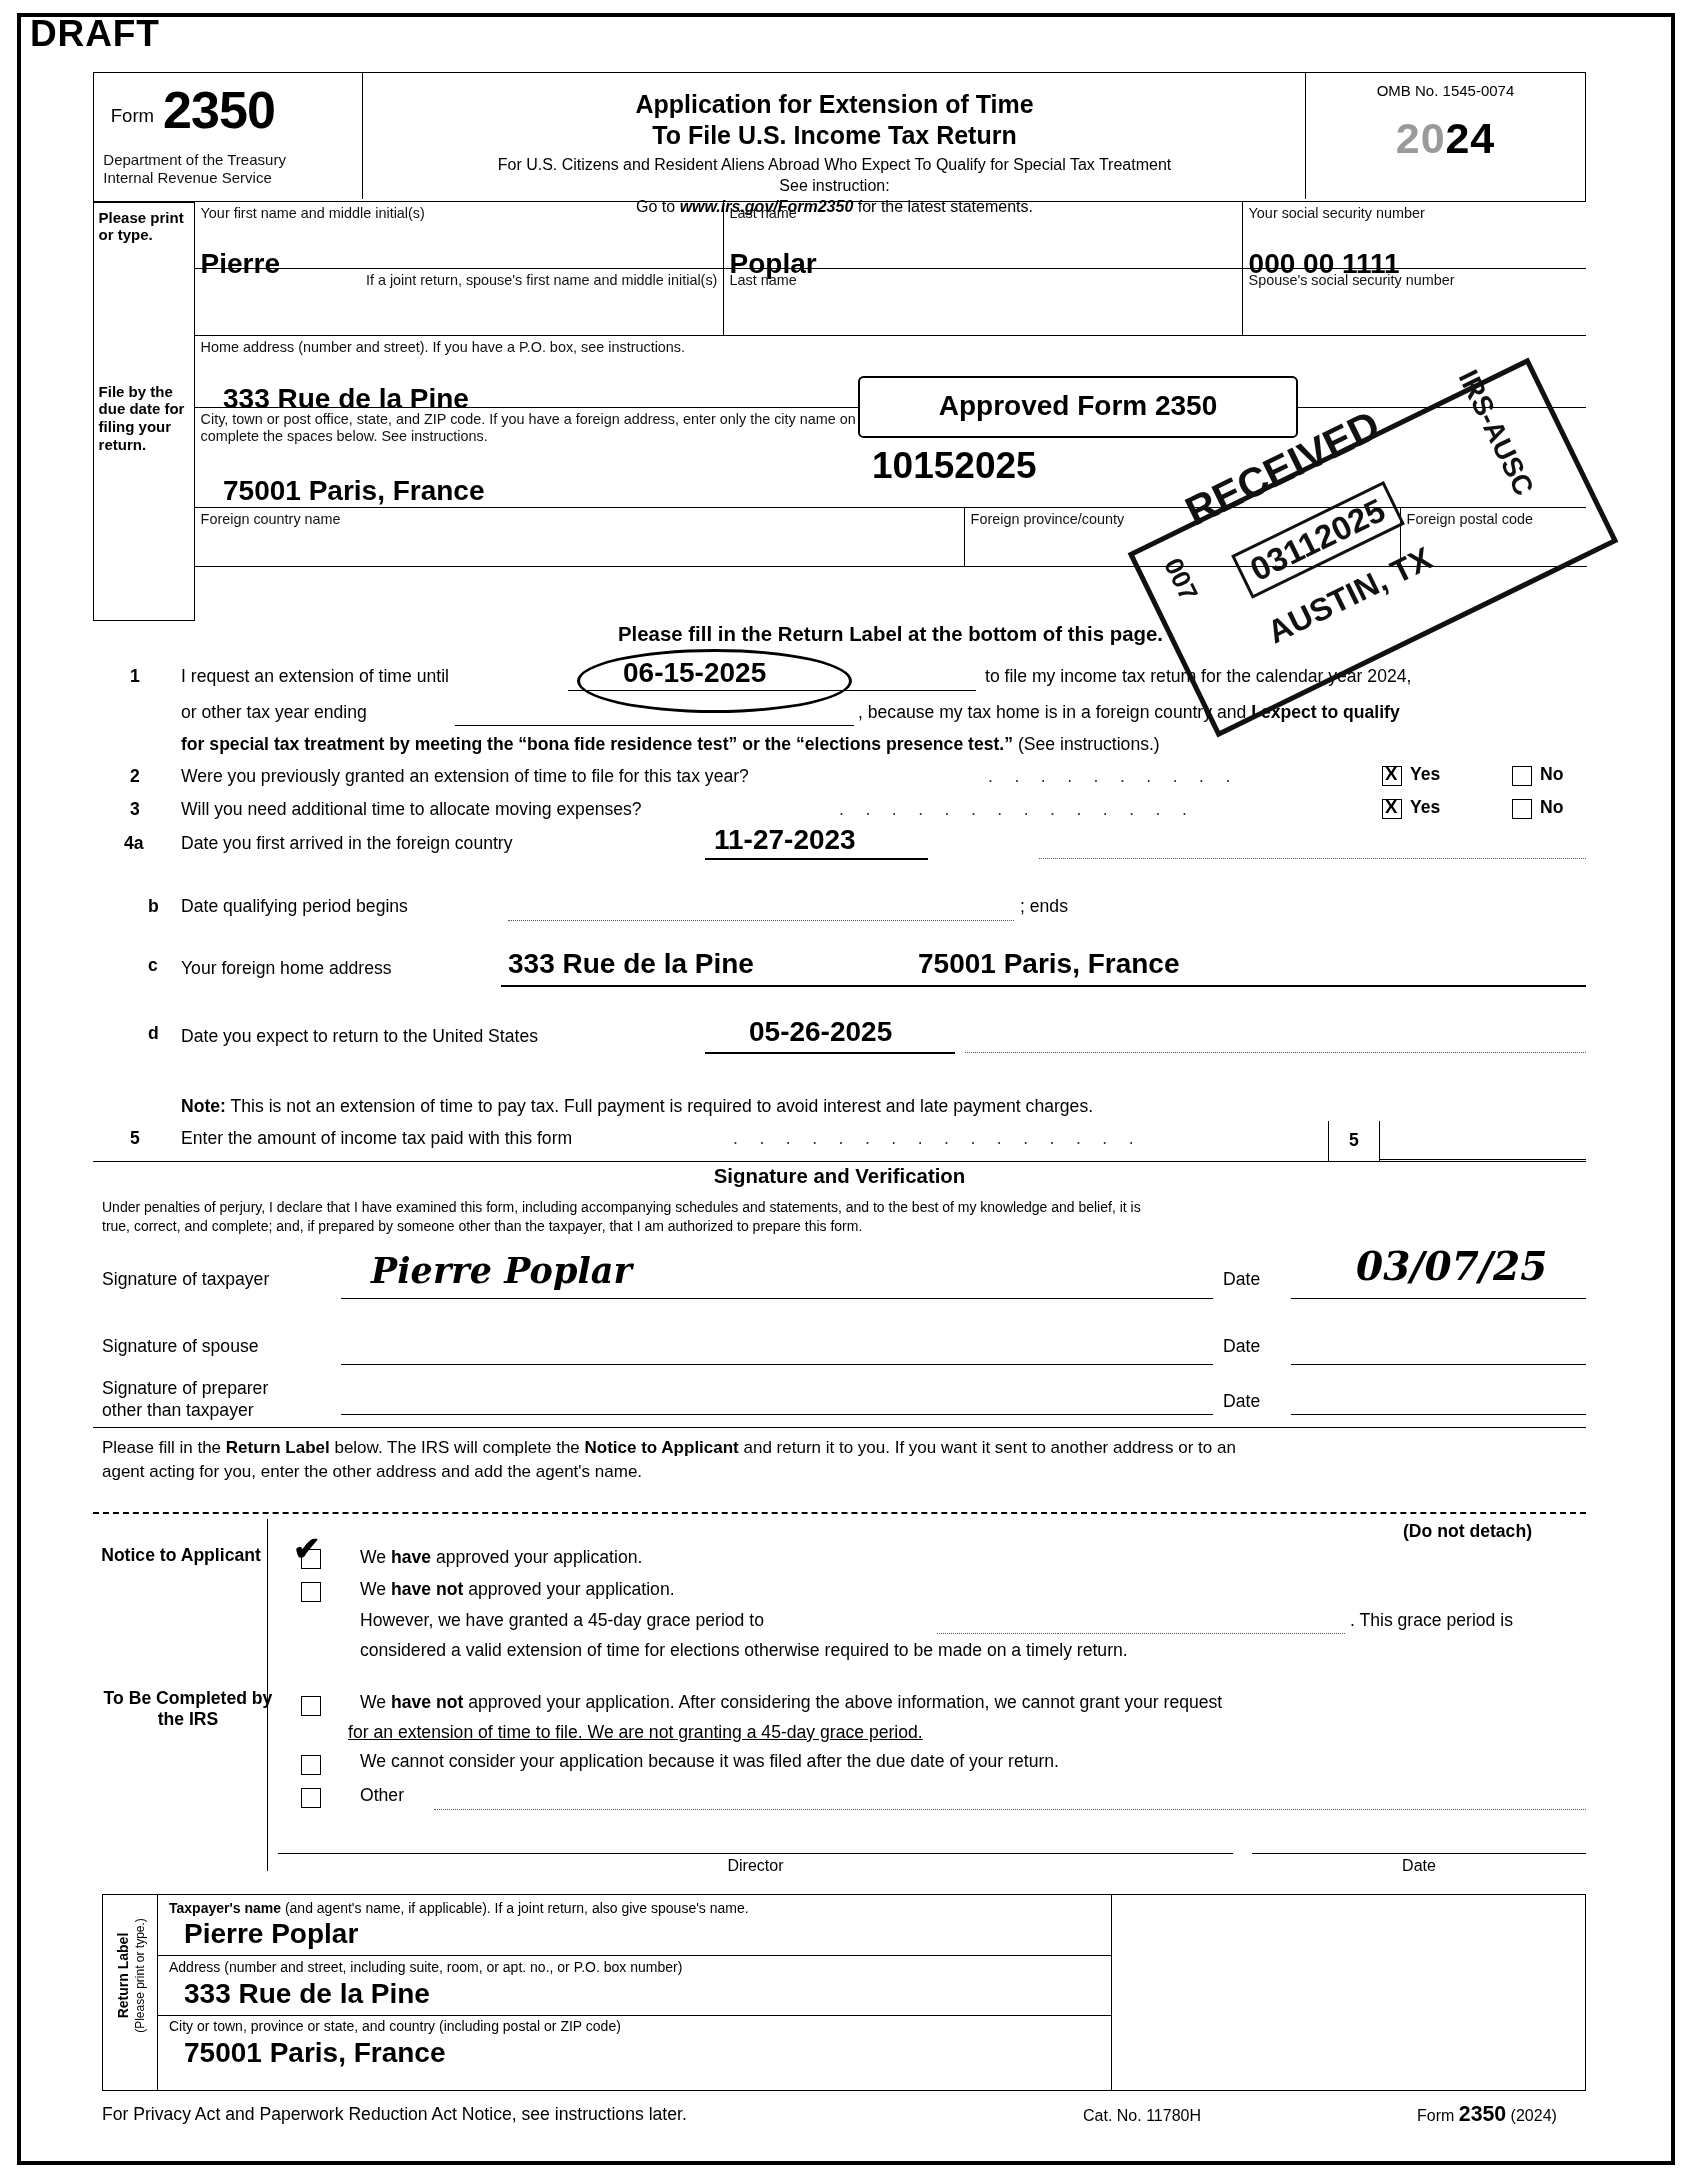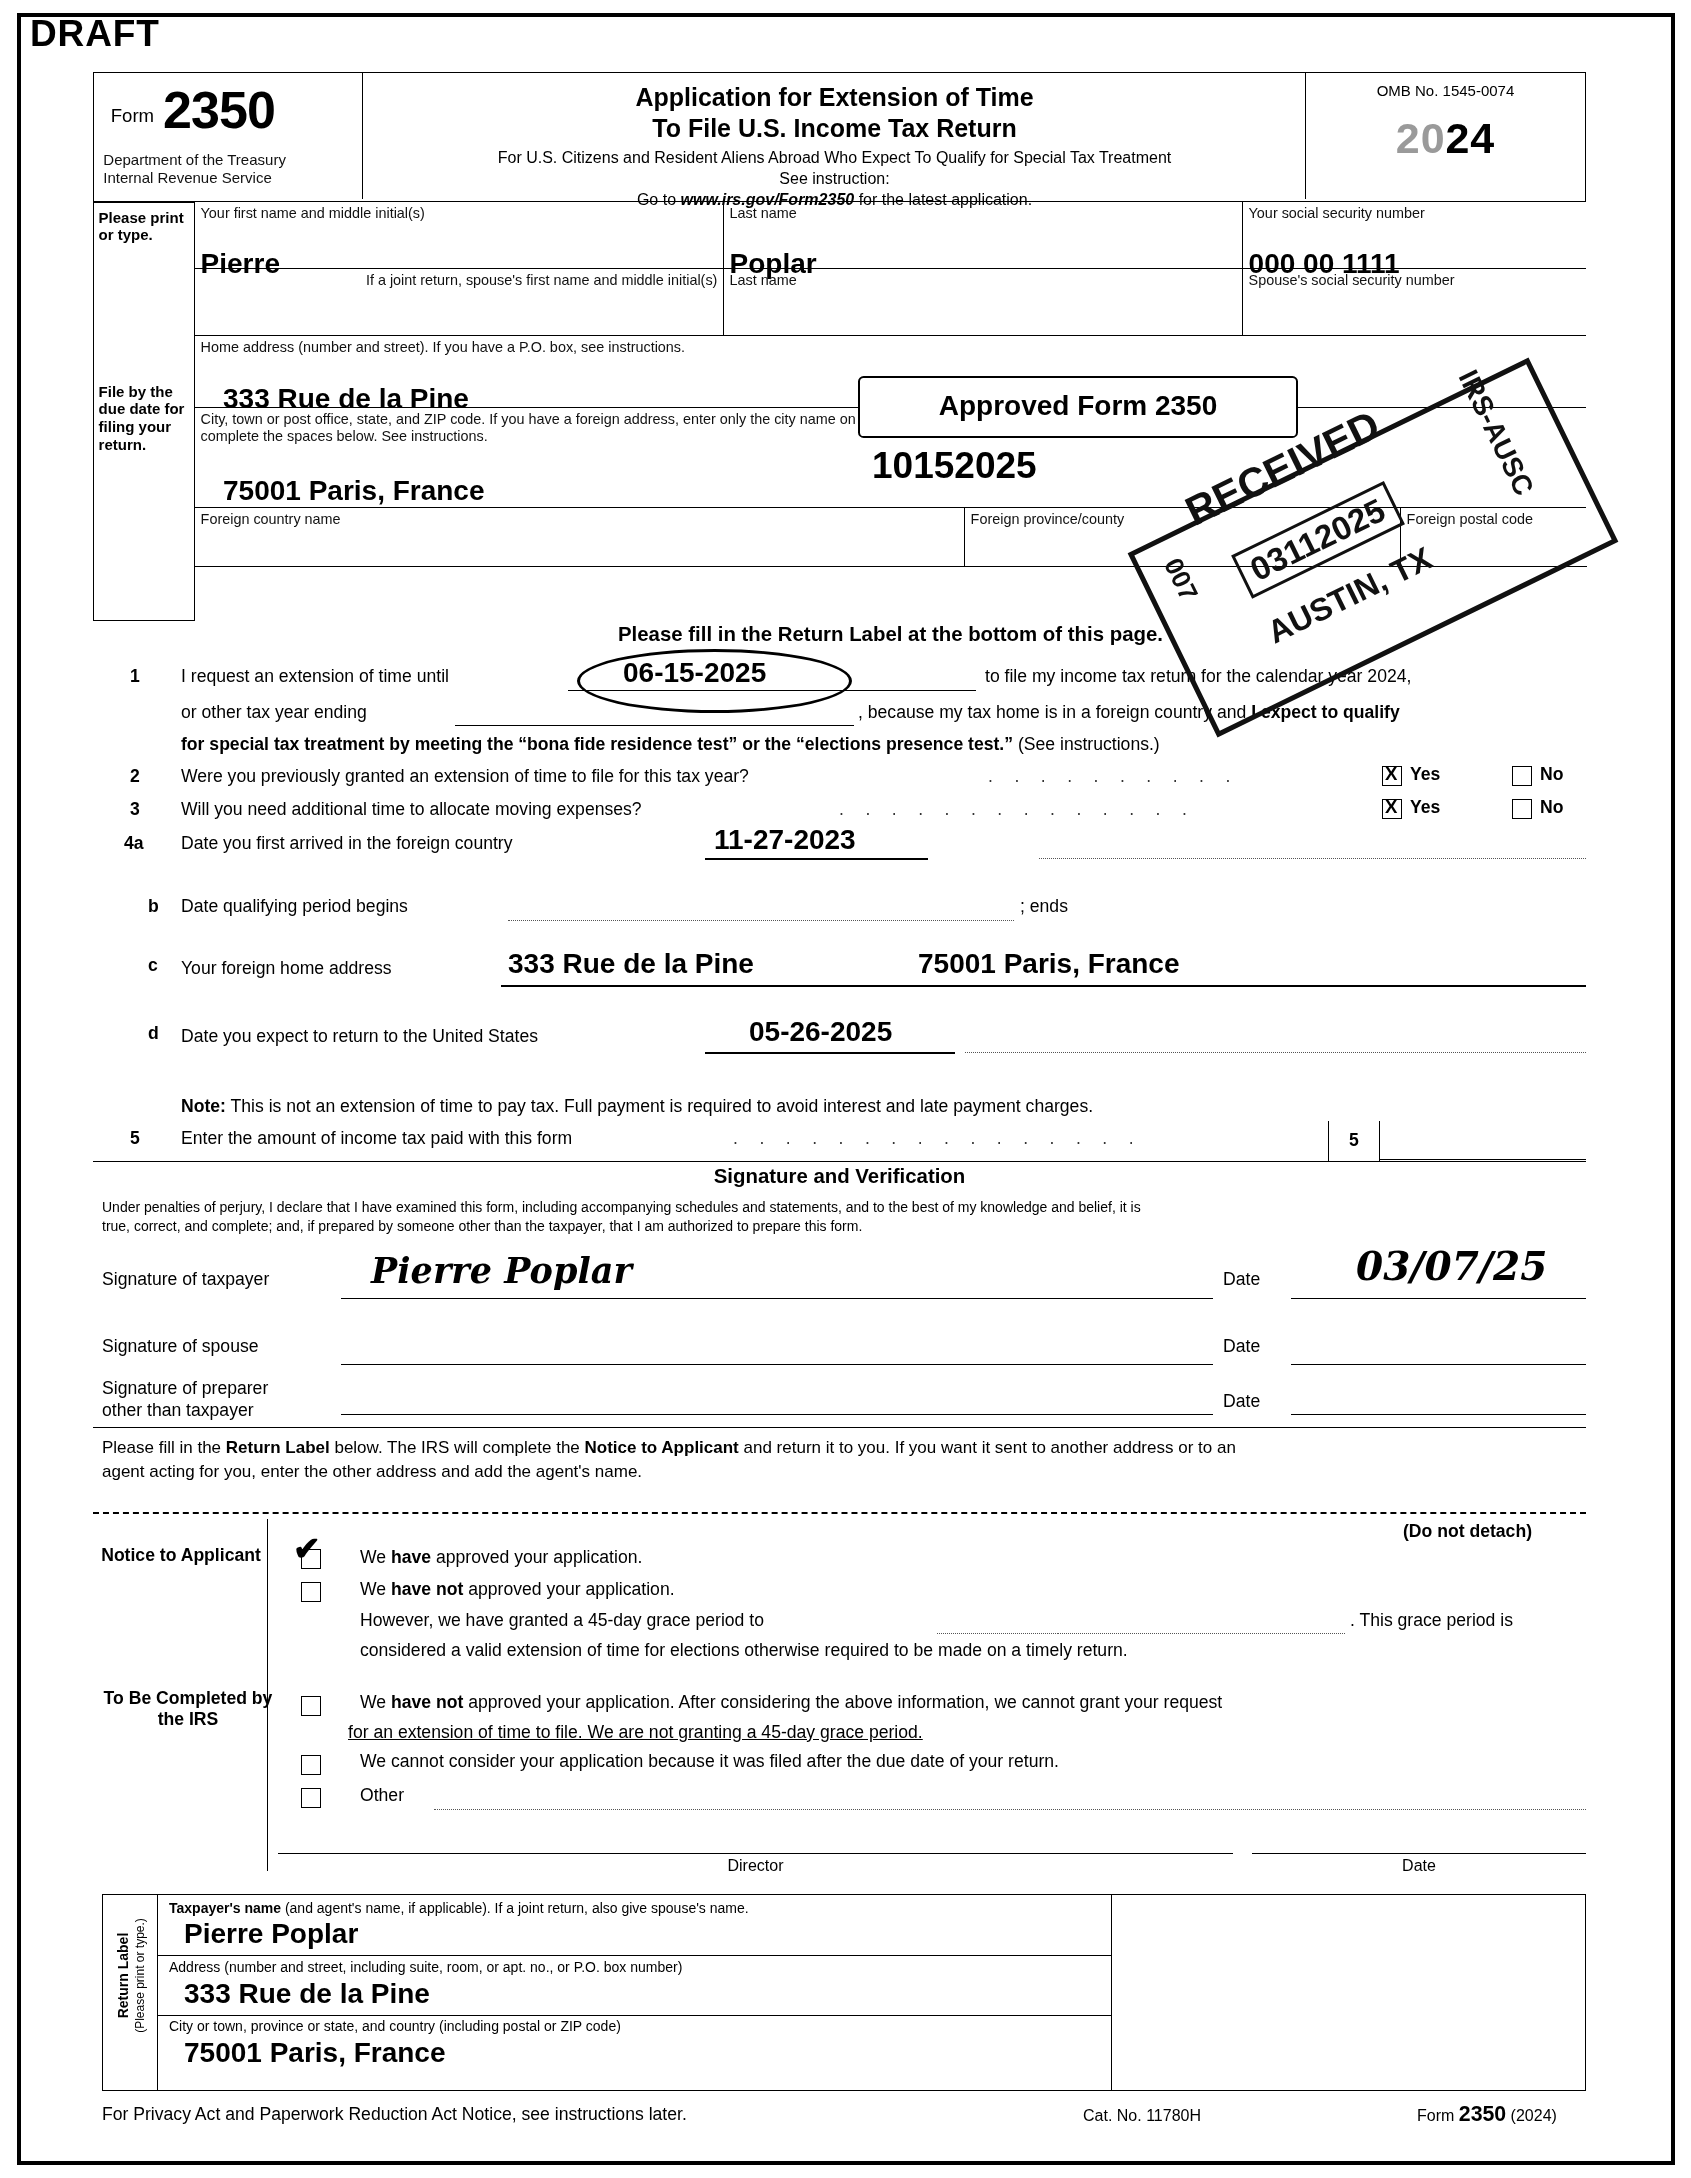--- a/index.html
+++ b/index.html
@@ -7,21 +7,21 @@
   #page{position:relative;width:1692px;height:2179px;background:#fff;overflow:hidden;}
   .sheet{position:absolute;left:16.7px;top:13px;width:1658px;height:2152px;border:4.6px solid #000;background:#fff;box-sizing:border-box;}
   .draft{position:absolute;left:30px;top:13px;font-size:37px;font-weight:bold;letter-spacing:0.9px;}
   
   .hdr{position:absolute;left:93px;top:72px;width:1493px;height:130px;border:1.9px solid #000;box-sizing:border-box;}
   .hdr-left{position:absolute;left:0;top:0;width:269px;height:126px;border-right:1.9px solid #000;box-sizing:border-box;}
   .formword{position:absolute;left:16.7px;top:32px;font-size:18.6px;}
   .formnum{position:absolute;left:69px;top:7.4px;font-size:52px;font-weight:bold;letter-spacing:-0.9px;}
   .dept{position:absolute;left:9.3px;top:78px;font-size:15px;line-height:17.6px;color:#111;}
   .hdr-mid{position:absolute;left:271px;top:0;width:939px;height:126px;text-align:center;}
-  .t1{font-size:25px;font-weight:bold;margin-top:10px;}
+  .t1{font-size:25px;font-weight:bold;margin-top:17px;}
   .t2{font-size:25px;font-weight:bold;margin-top:1.9px;}
   .t3{font-size:16px;margin-top:6.5px;}
   .t4{font-size:16px;margin-top:2.8px;}
   .t5{font-size:16px;margin-top:2.8px;}
   .hdr-right{position:absolute;left:1211px;top:0;width:280px;height:126px;border-left:1.9px solid #000;box-sizing:border-box;text-align:center;}
   .omb{font-size:15px;margin-top:9.3px;}
   .yr{font-size:43px;font-weight:bold;margin-top:15px;letter-spacing:0.9px;}
   .yr .faint{color:#9a9a9a;}
   .lbl{font-size:14.4px;color:#111;line-height:16px;}
   .val{font-size:28px;font-weight:bold;margin-top:24px;}
@@ -65,21 +65,21 @@
         <span>Department of the Treasury</span><br>
         <span>Internal Revenue Service</span>
       </div>
     </div>
     <div class="hdr-mid">
       <div class="t1">Application for Extension of Time</div>
       <div class="t2">To File U.S. Income Tax Return</div>
       <div class="t3">For U.S. Citizens and Resident Aliens Abroad Who Expect To Qualify for Special Tax Treatment</div>
       <div class="t4">See instruction:</div>
       <div class="t5">
-        <span>Go to </span><i style="font-weight:bold">www.irs.gov/Form2350</i><span> for the latest application.</span>
+        <span>Go to </span><i style="font-weight:bold">www.irs.gov/Form2350</i><span> for the latest statements.</span>
       </div>
     </div>
     <div class="hdr-right">
       <div class="omb">OMB No. 1545-0074</div>
       <div class="yr"><span class="faint">20</span><span>24</span></div>
     </div>
   </div>
 
   <div class="sidecol">
     <div>Please print or type.</div>

